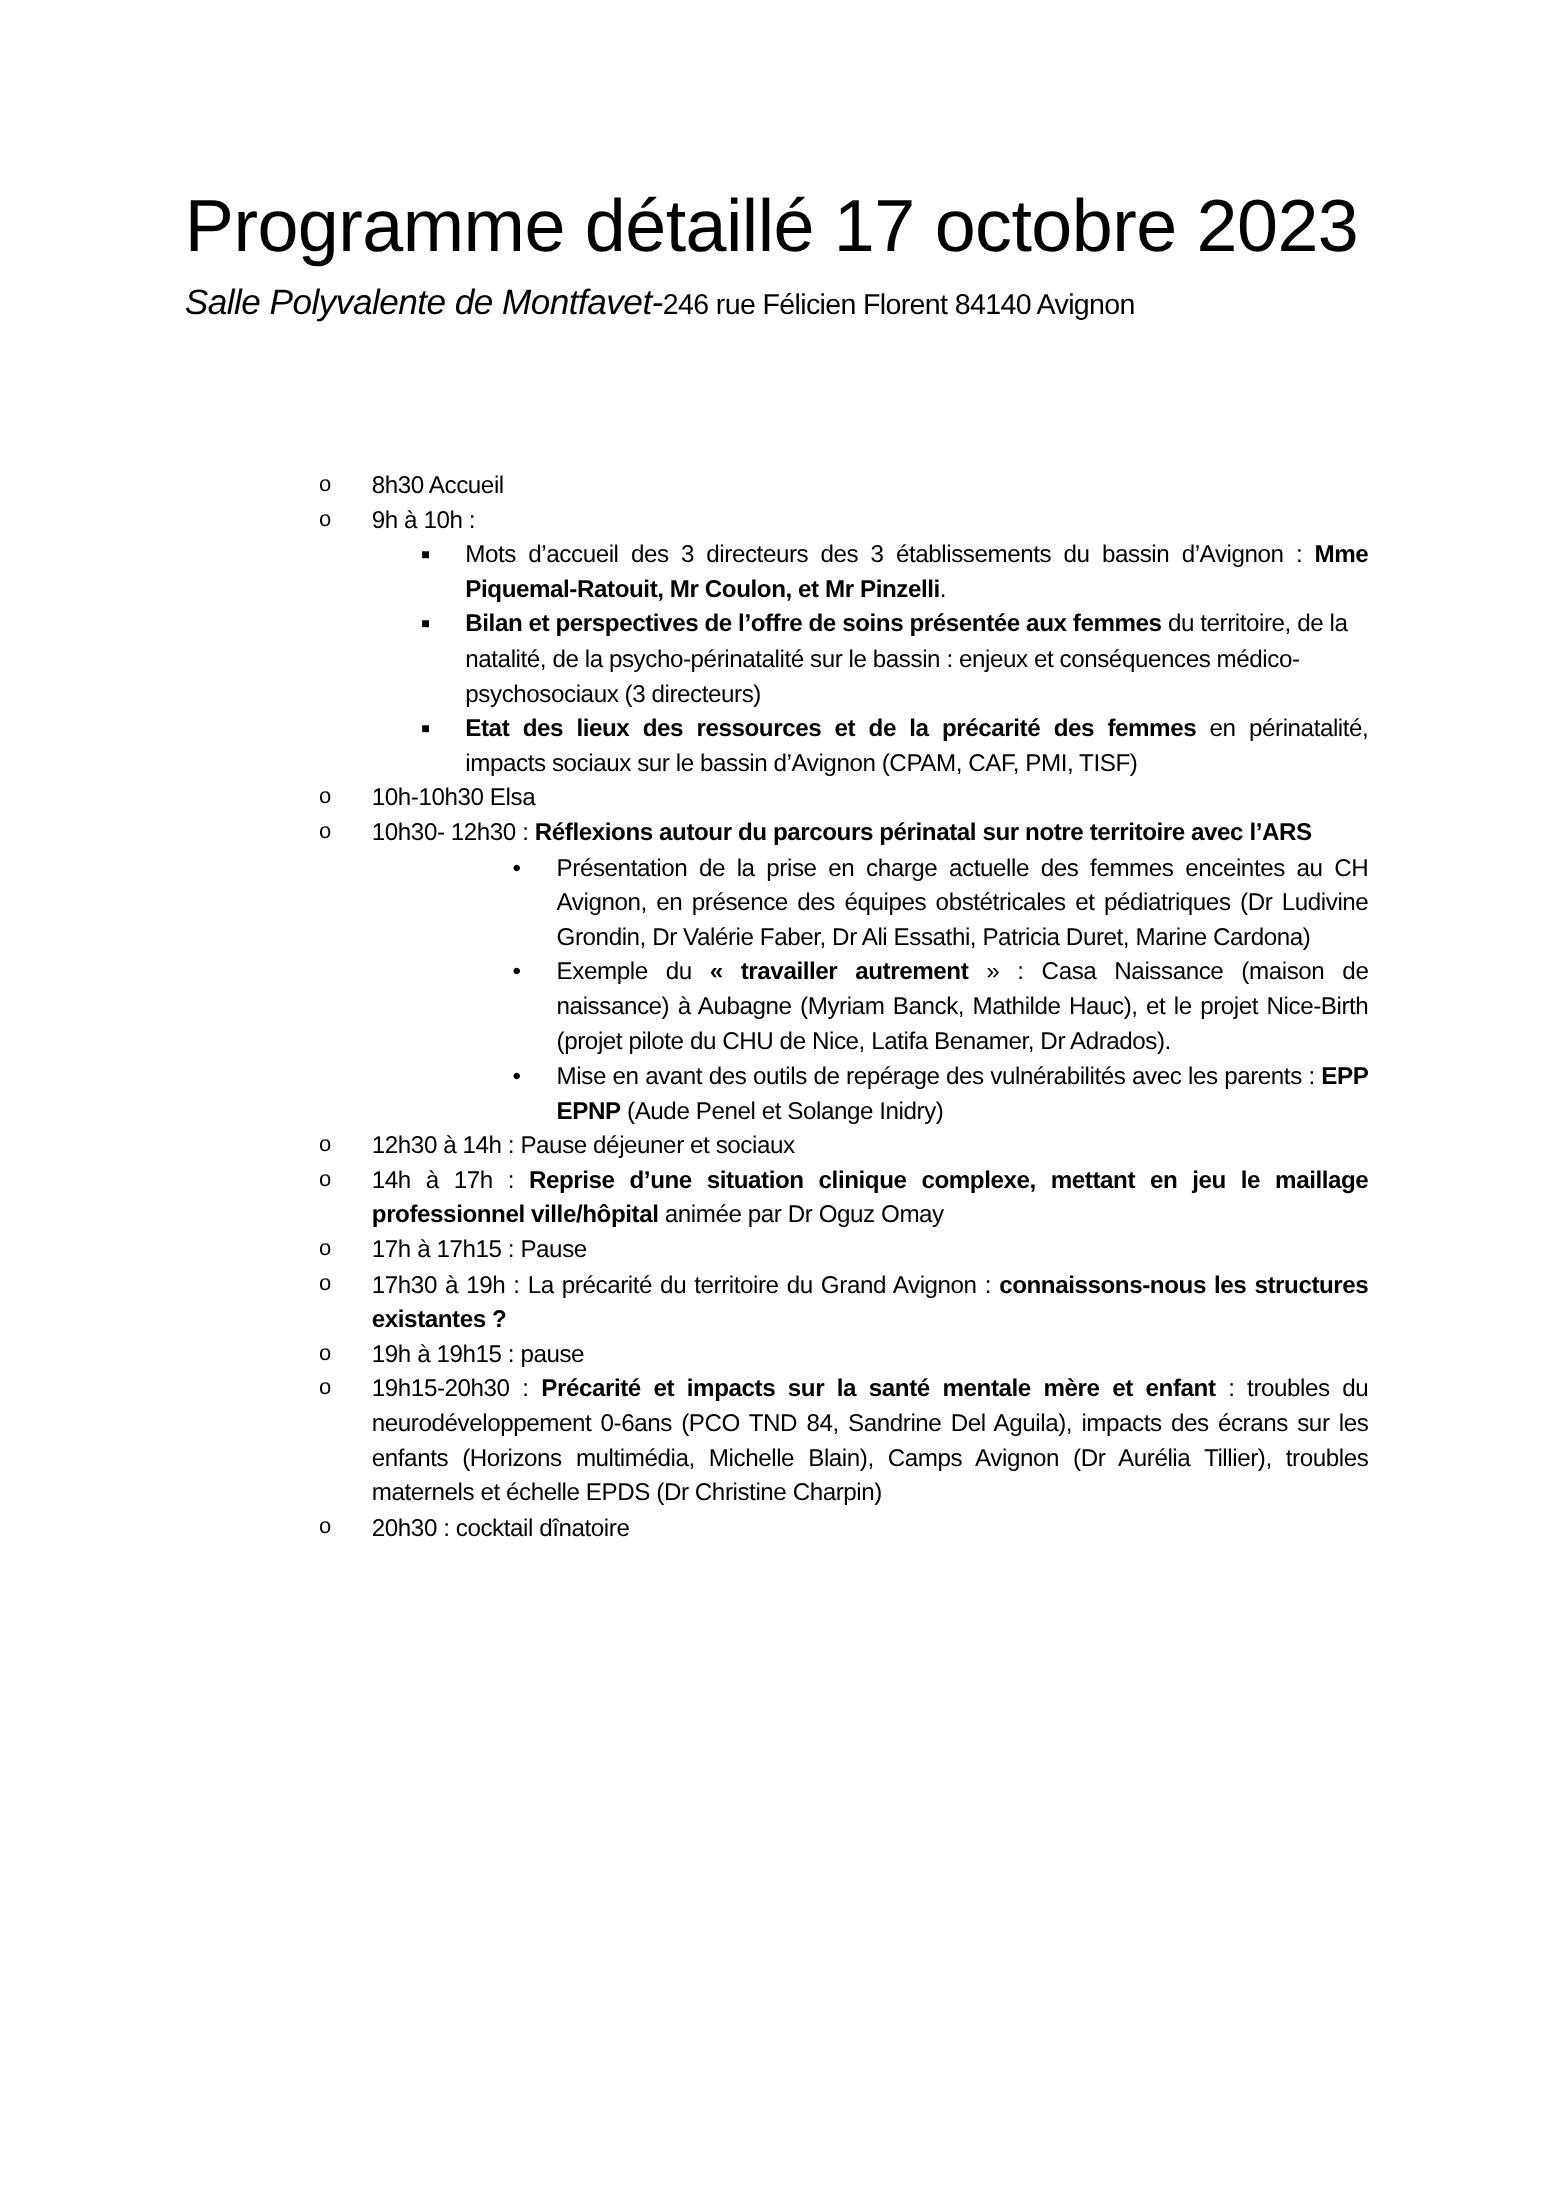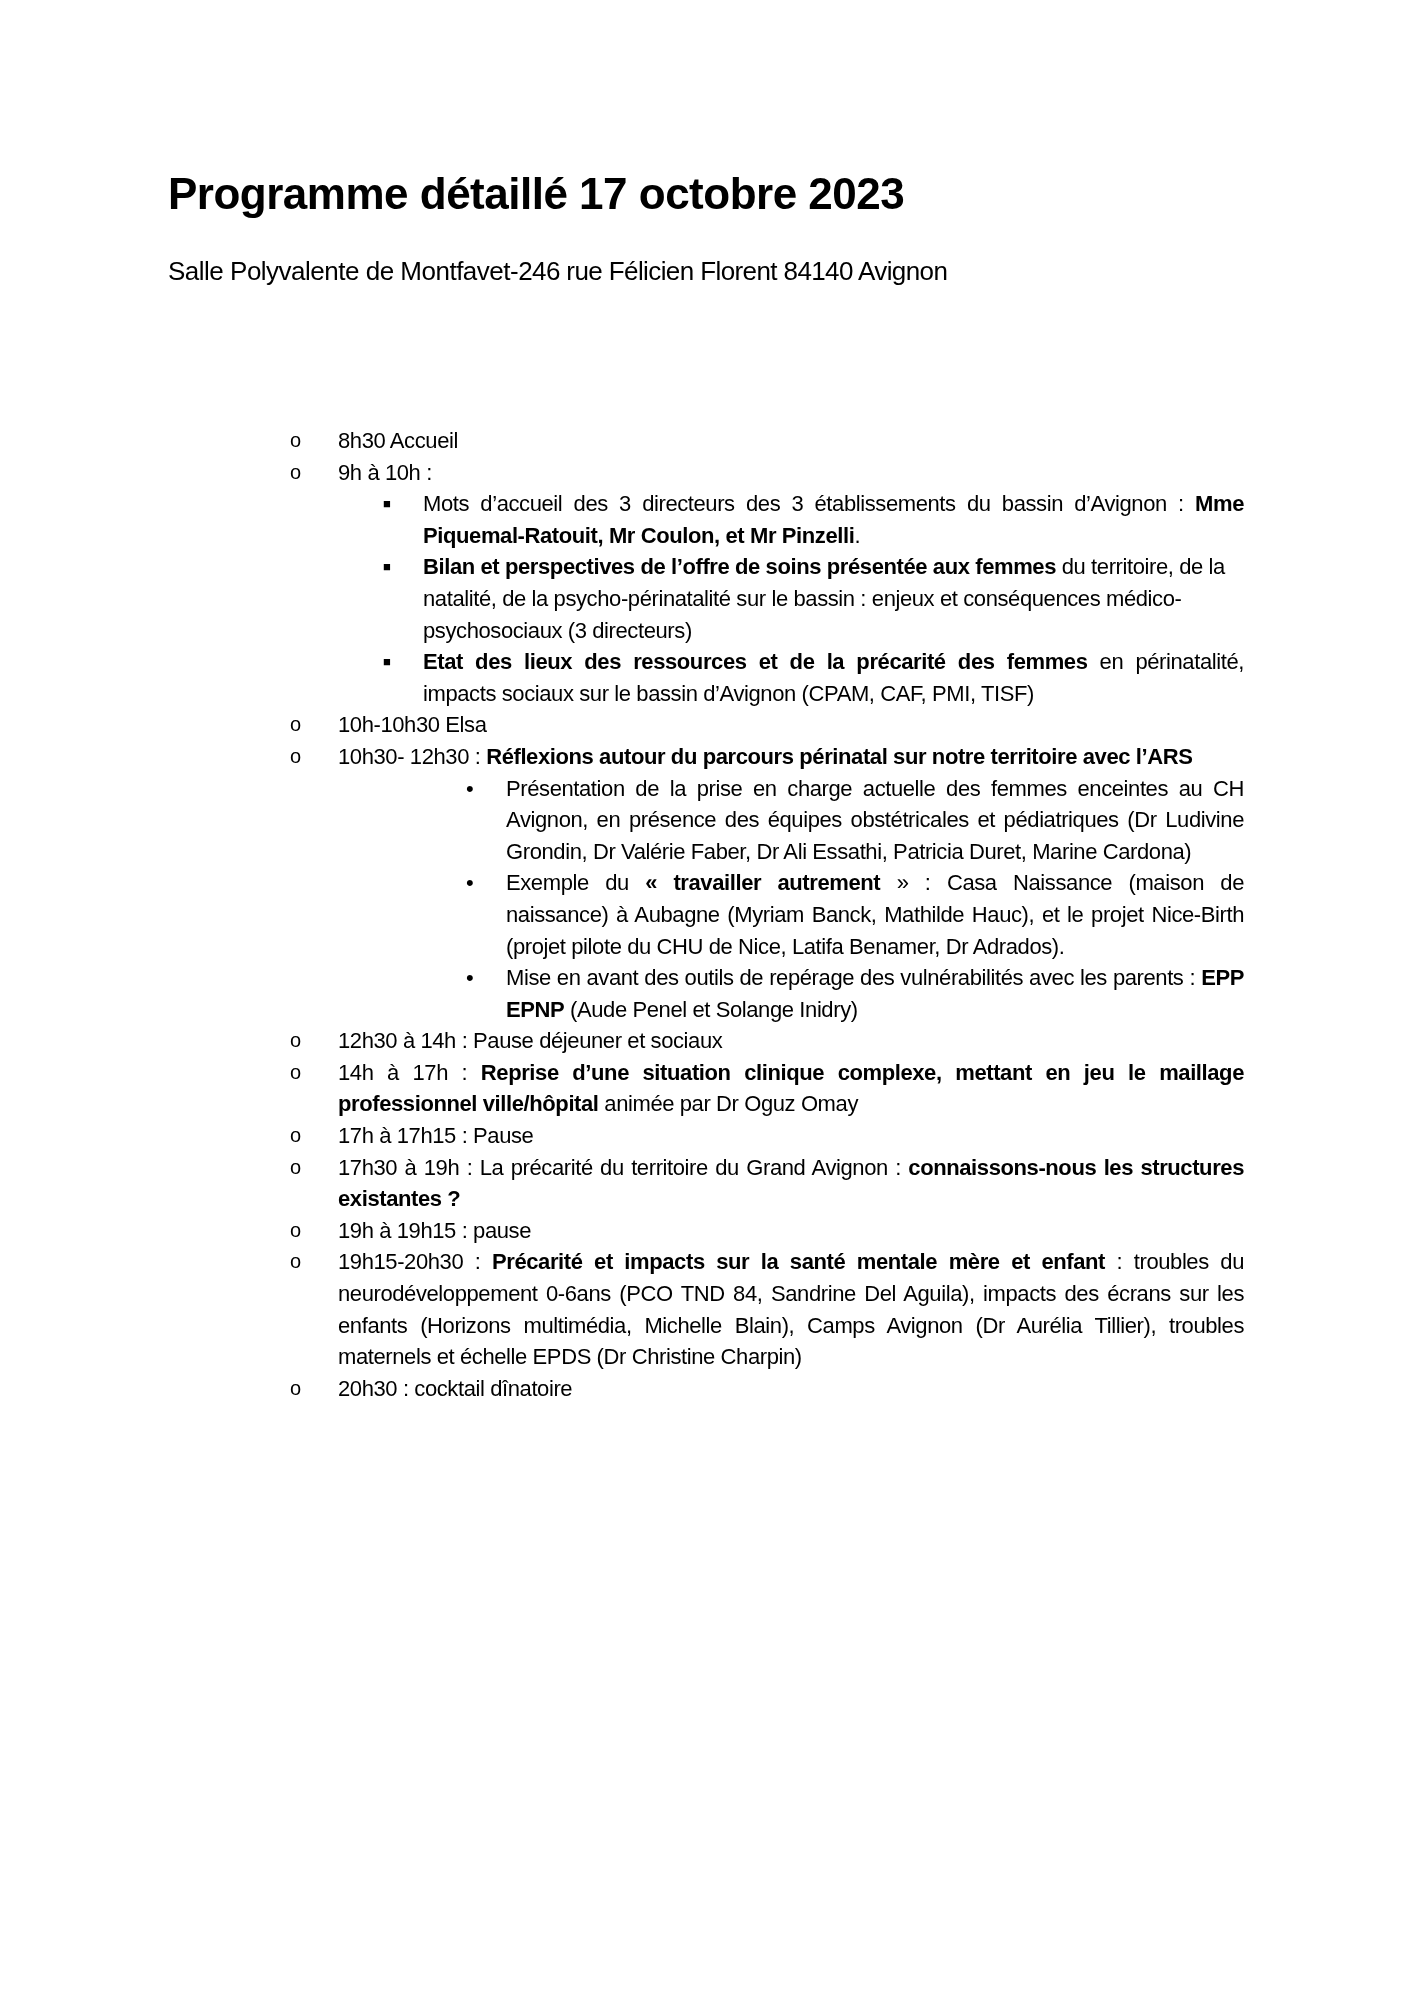--- a/index.html
+++ b/index.html
@@ -1,21 +1,21 @@
 <!DOCTYPE html>
 <html><head>
 <meta charset="utf-8">
 <style>
   html, body { margin: 0; padding: 0; background: #ffffff; }
   body { width: 1415px; height: 2000px; position: relative; overflow: hidden;
          font-family: "Liberation Sans", sans-serif; color: #000; }
-  .title { position: absolute; left: 168px; top: 172px; font-size: 44px; font-weight: 700;
+  .title { position: absolute; left: 168px; top: 172px; font-size: 67px; font-weight: 400;
            letter-spacing: -0.5px; line-height: 1; white-space: nowrap; text-align: right; }
   .subtitle { position: absolute; left: 168px; top: 258px; white-space: nowrap; line-height: 1; }
-  .subtitle .venue { font-size: 26px; letter-spacing: -0.5px; }
+  .subtitle .venue { font-size: 32px; letter-spacing: -0.5px; font-style: italic; }
   .subtitle .addr { font-size: 26px; letter-spacing: -0.6px; margin-left: 0; }
   .program { position: absolute; left: 290px; top: 425px; width: 954px;
              font-size: 22px; line-height: 31.6px; letter-spacing: -0.4px; }
   .lvl1 { position: relative; padding-left: 48px; text-align: justify; }
   .lvl1 .mk { position: absolute; left: 0; top: 0; font-size: 20px; }
   .lvl2 { position: relative; margin-left: 133px; padding-left: 0; text-align: justify; }
   .lvl2 .mk { position: absolute; left: -40px; top: 0; font-size: 13px; }
   .lvl3 { position: relative; margin-left: 216px; text-align: justify; }
   .lvl3 .mk { position: absolute; left: -40px; top: 0; font-size: 22px; }
   b { font-weight: 700; text-align: center; }

